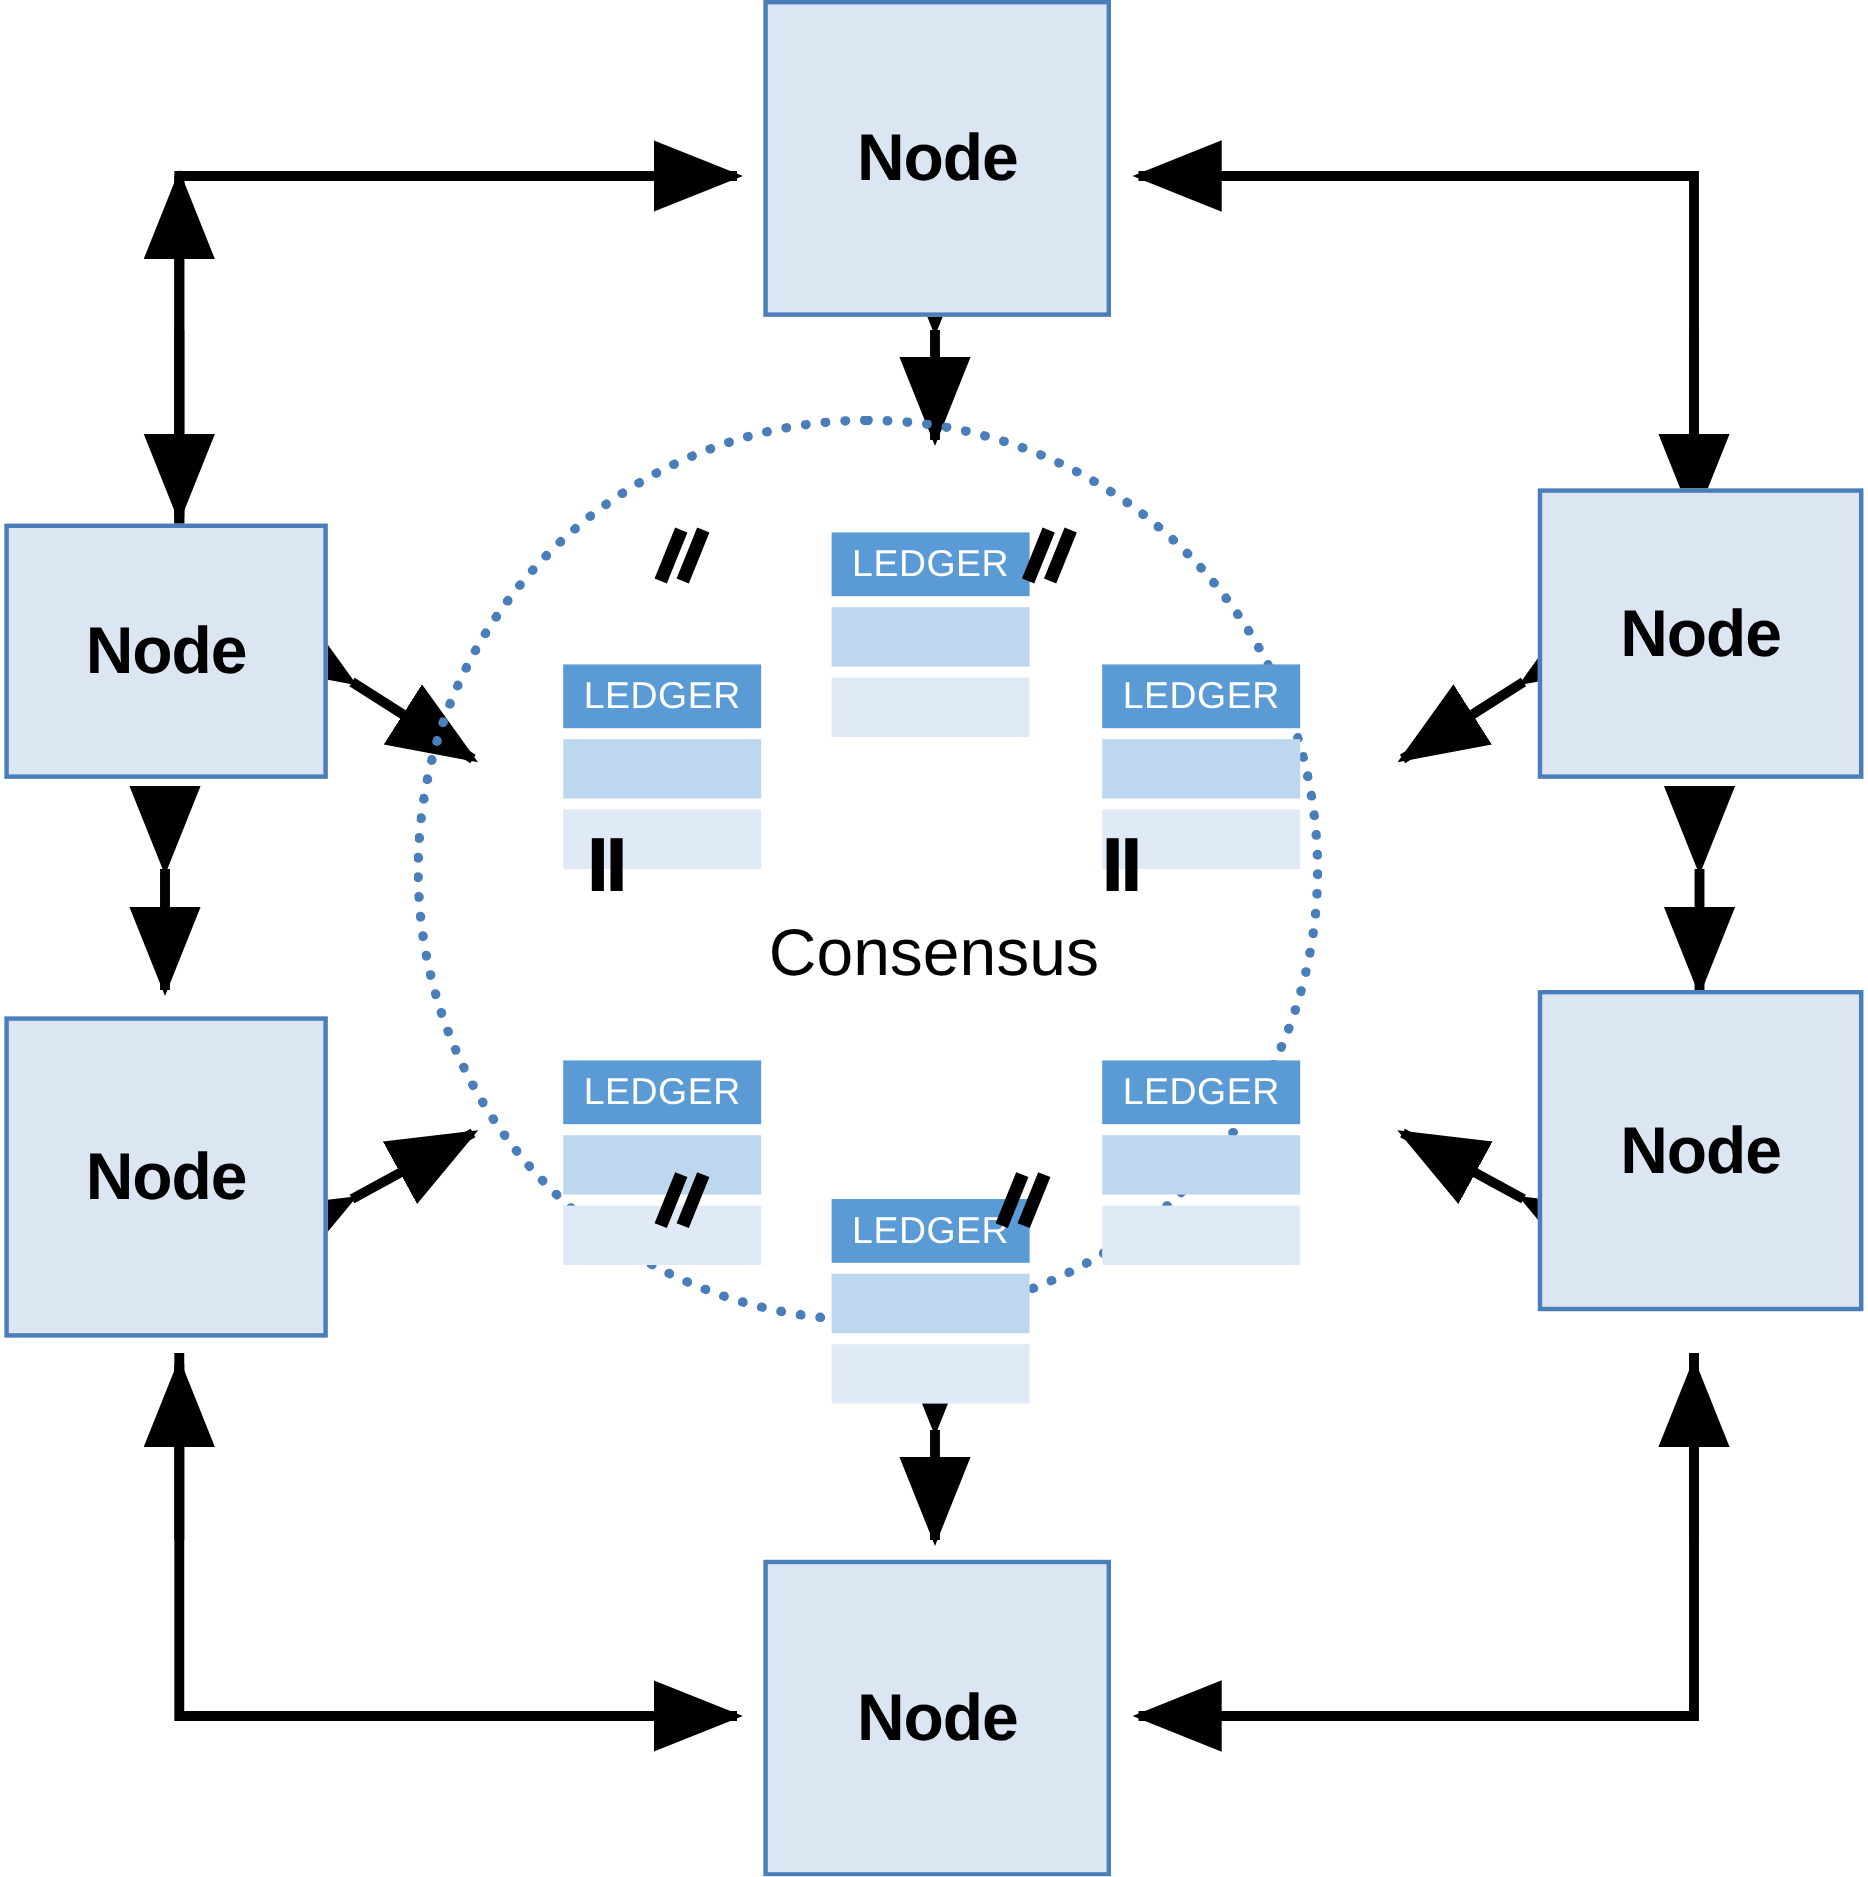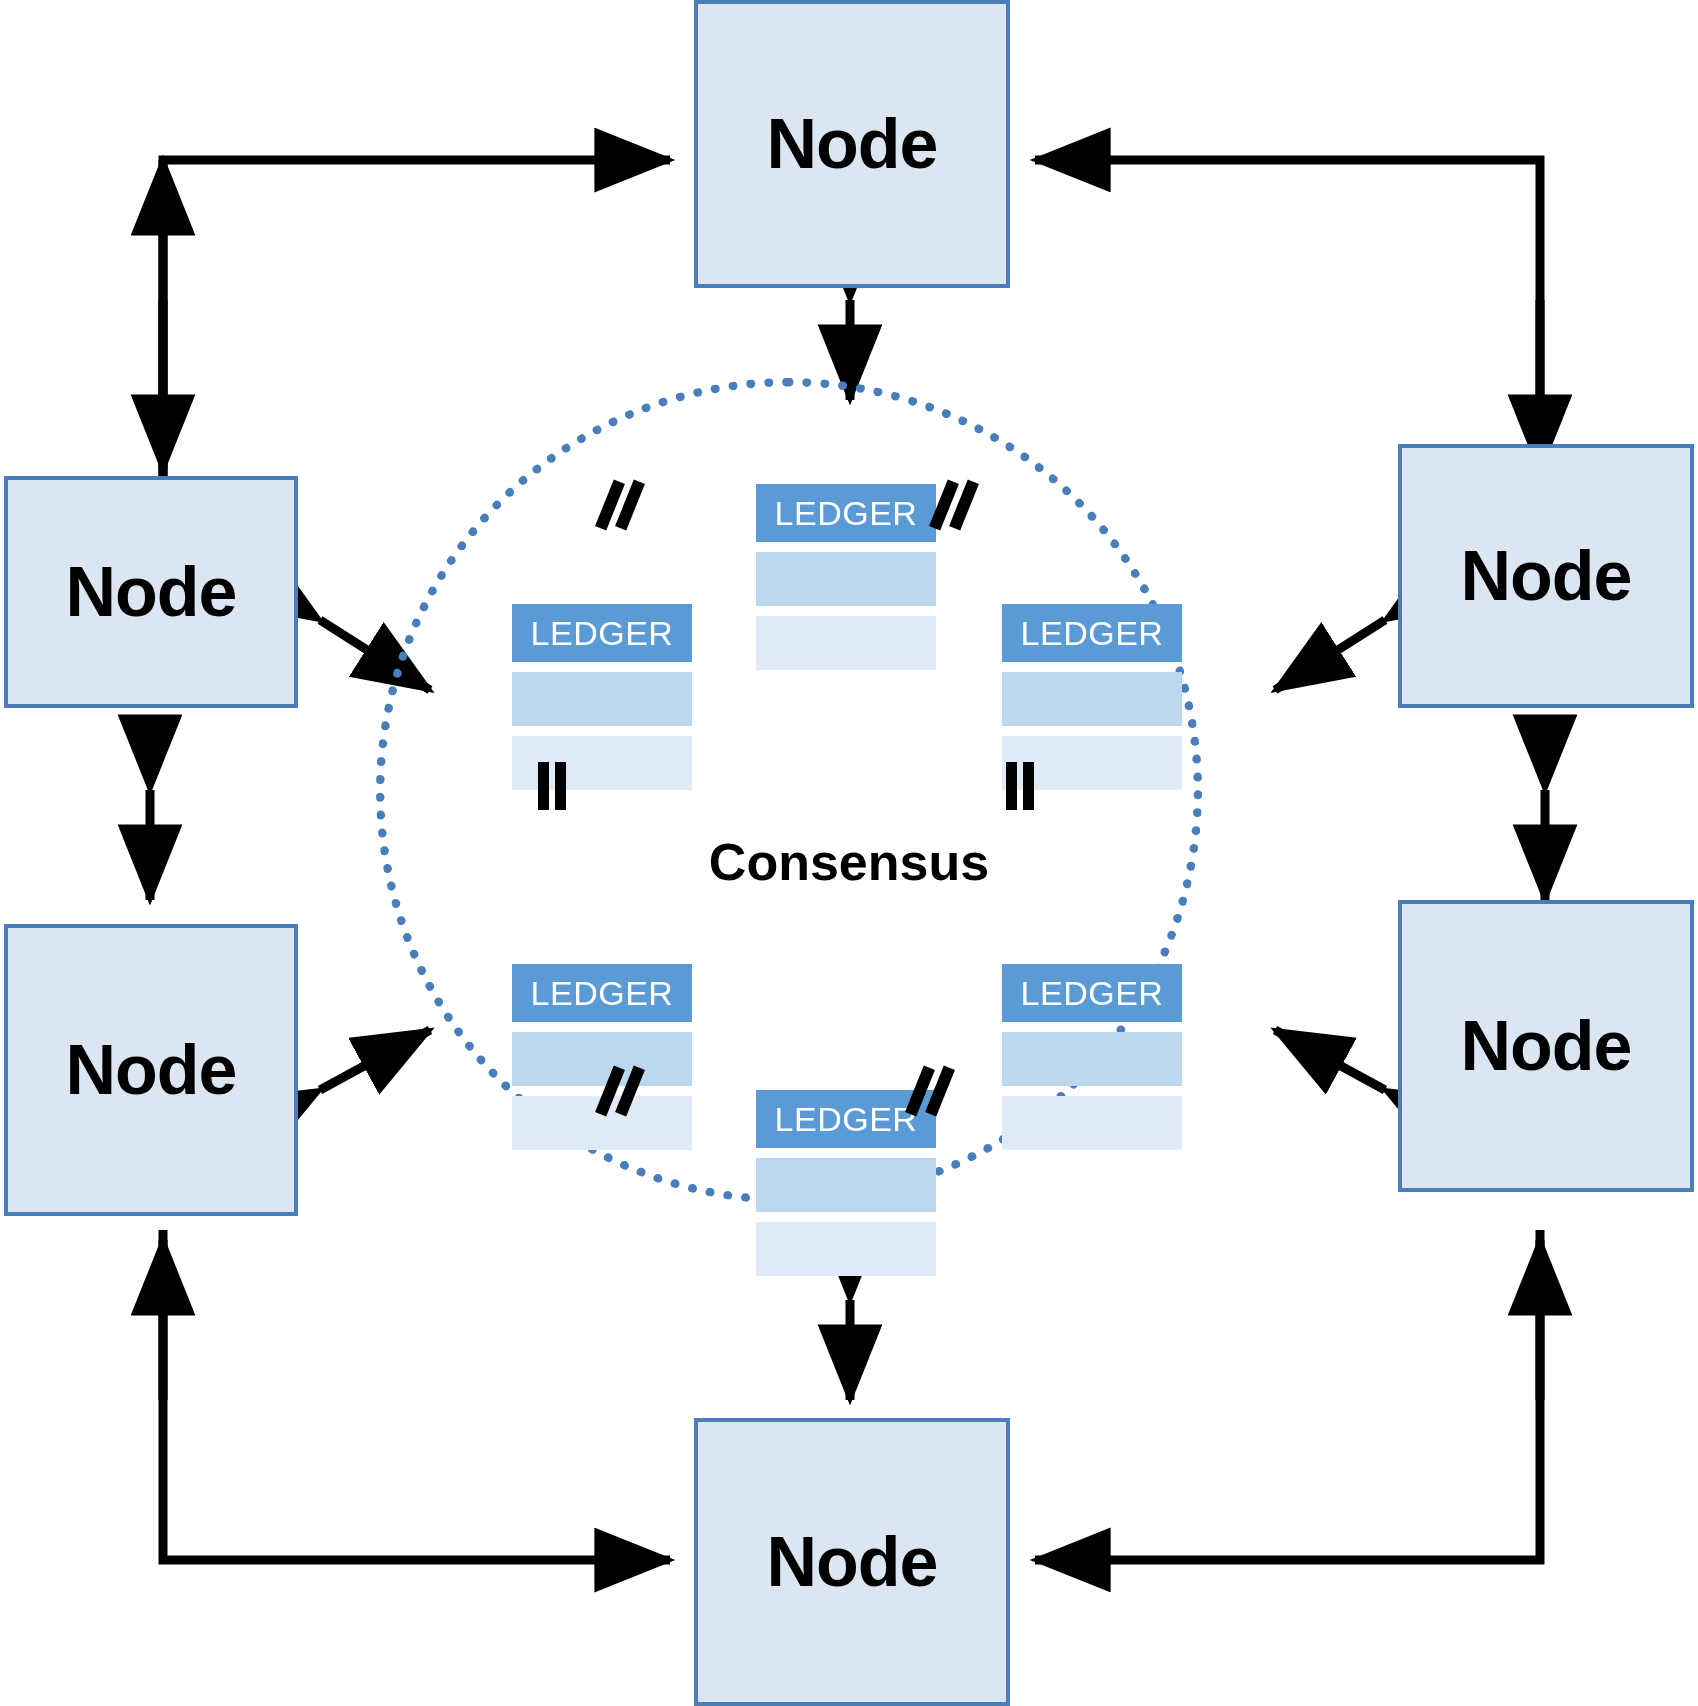--- a/index.html
+++ b/index.html
@@ -32,21 +32,21 @@
     background: #dce6f2;
     border: 4px solid #4a7ebb;
     box-sizing: border-box;
     display: flex;
     align-items: center;
     justify-content: center;
   }
   .node-label {
     font-family: "Liberation Sans", sans-serif;
     font-weight: bold;
-    font-size: 70px;
+    font-size: 60px;
     color: #000000;
     letter-spacing: -1px;
     line-height: 1;
   }
 
   
   .consensus-circle {
     position: absolute;
     left: 376px;
     top: 378px;
@@ -83,22 +83,22 @@
   .ledger-bar.light { background: #e0eaf6; }
 
   
   .consensus-label {
     position: absolute;
     left: 0;
     top: 836px;
     width: 1698px;
     text-align: center;
     font-family: "Liberation Sans", sans-serif;
-    font-weight: bold;
-    font-size: 52px;
+    font-weight: normal;
+    font-size: 60px;
     color: #000000;
     line-height: 1;
   }
 
   
   .eq {
     position: absolute;
     width: 46px;
     height: 46px;
   }

